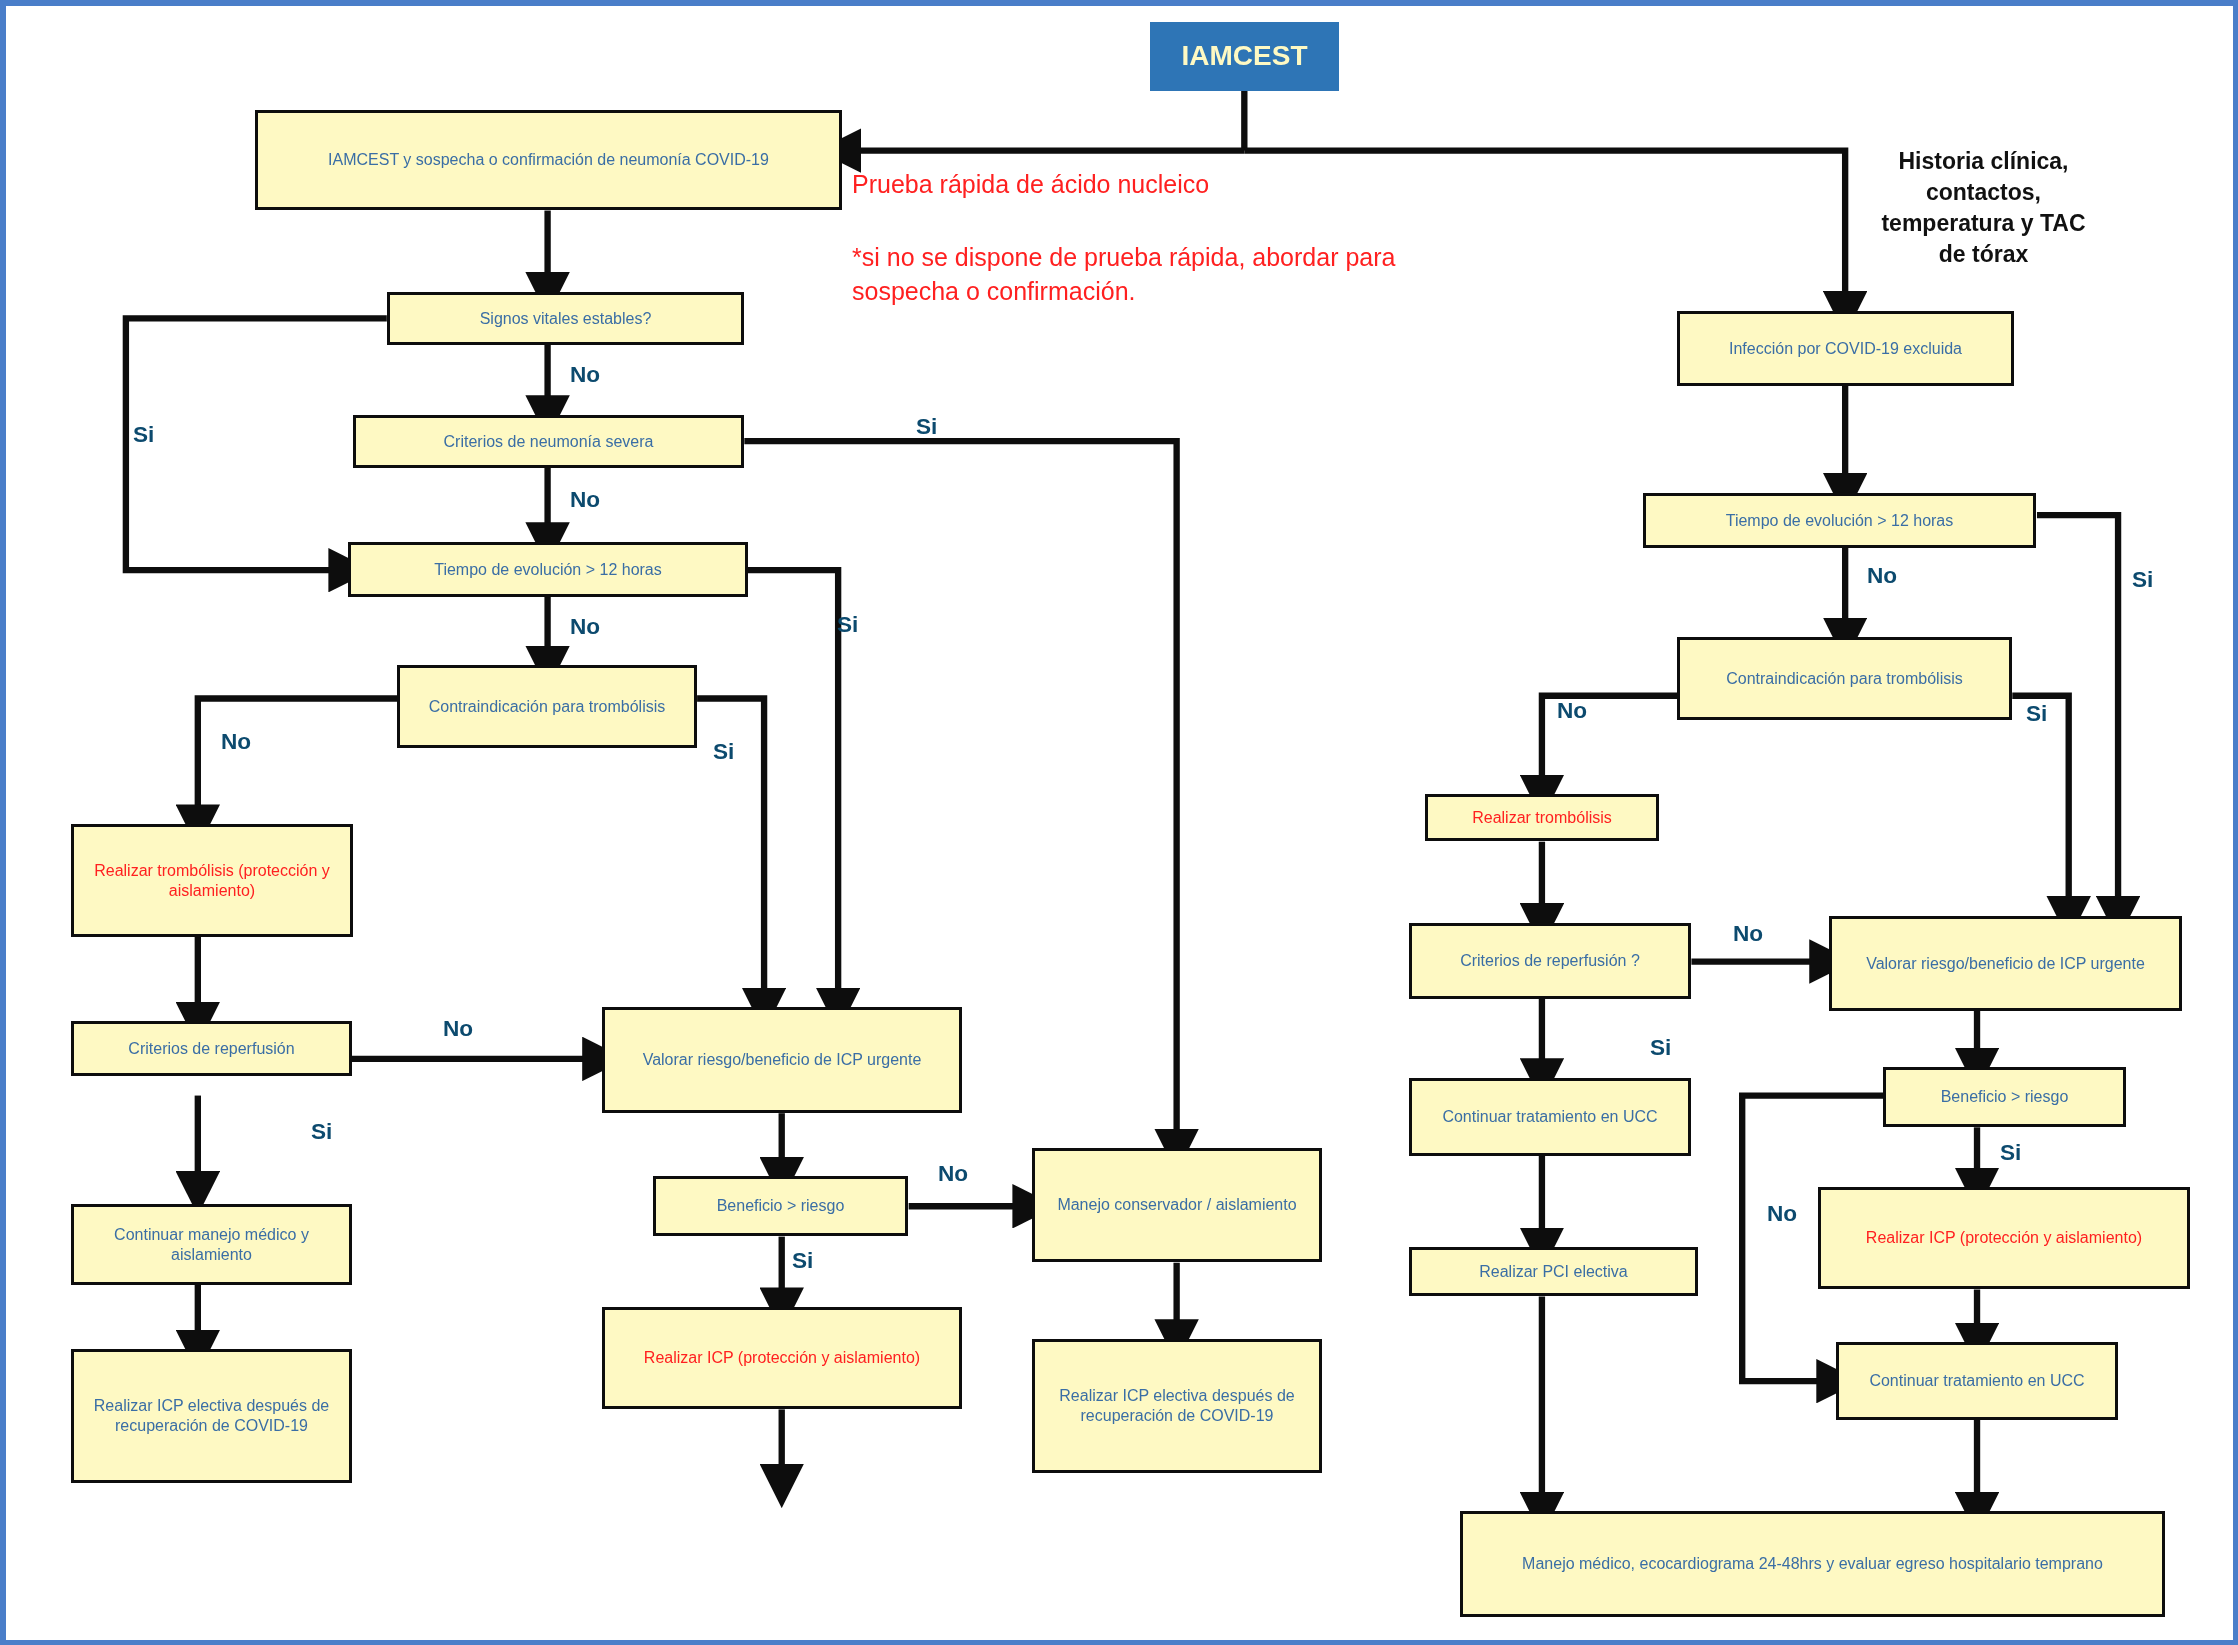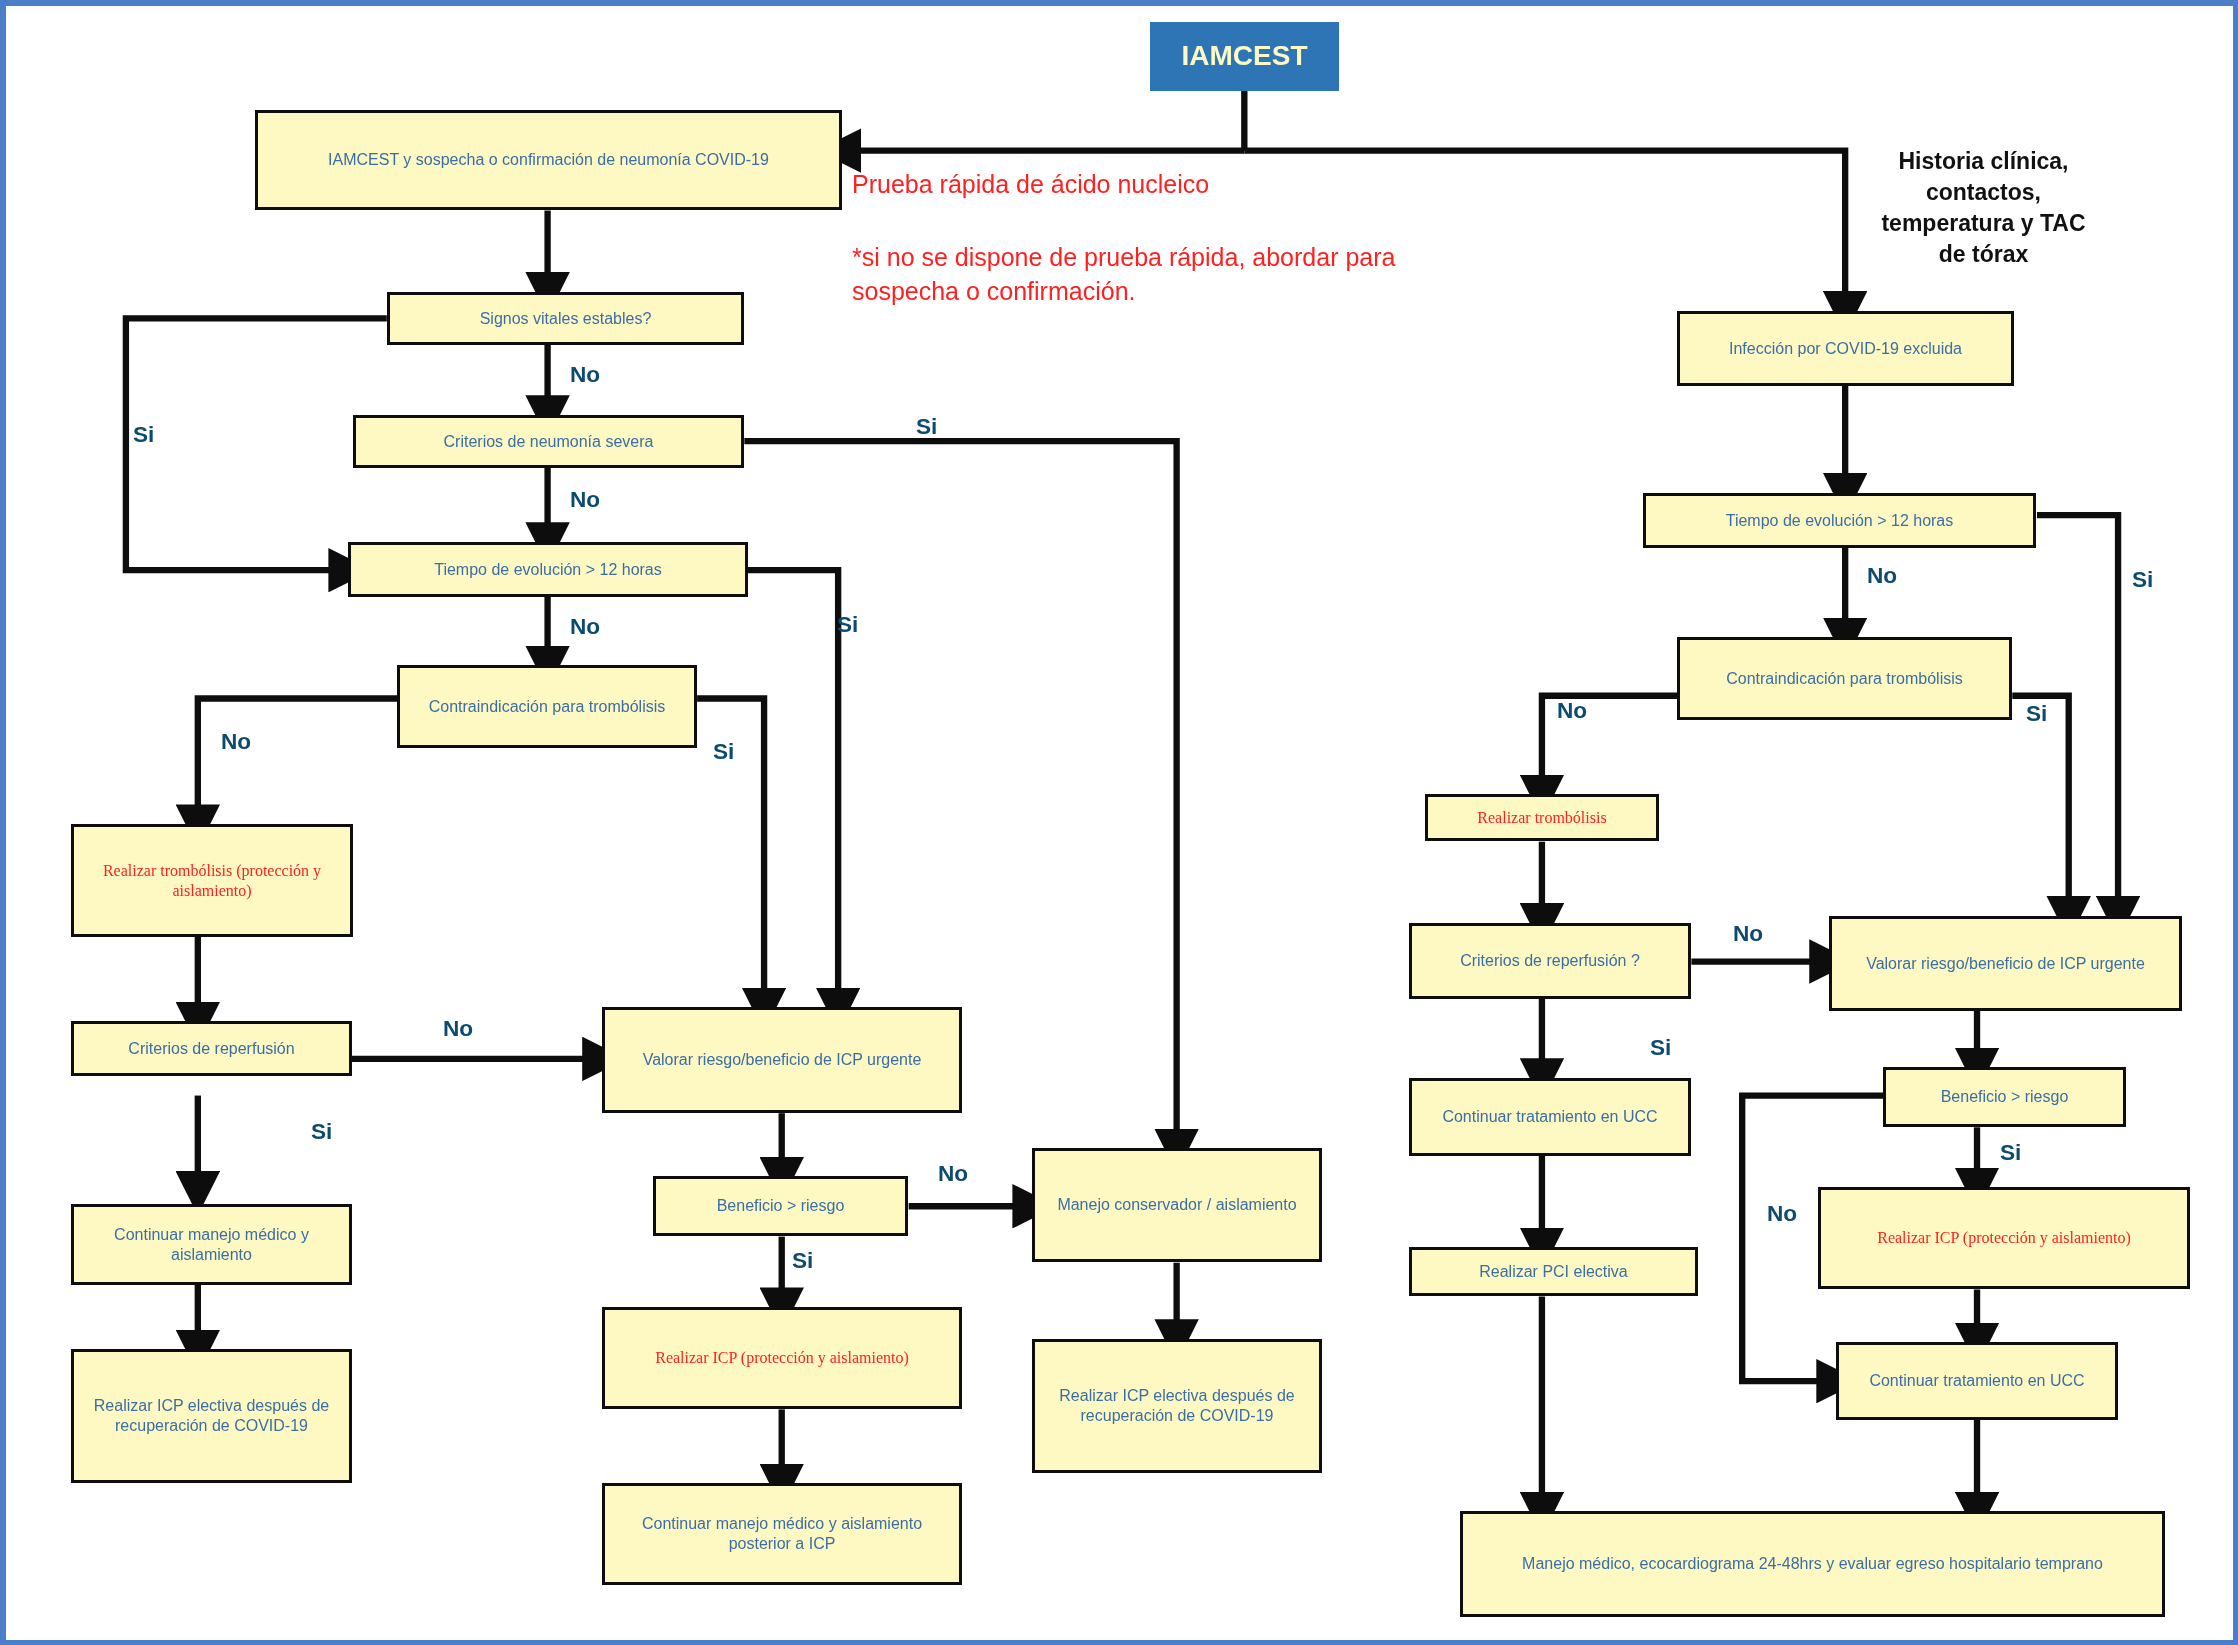--- a/index.html
+++ b/index.html
@@ -20,21 +20,21 @@
     border:3.5px solid #0d0d0d;
     background:#fef9c3;
     display:flex;align-items:center;justify-content:center;
     text-align:center;
     color:#3a6ea5;
     font-size:16px;
     line-height:1.22;
     padding:2.8px 7px;
     font-family:"Liberation Sans",sans-serif;
   }
-  .node.red{color:#ff2020;font-family:Liberation Serif, serif;}
+  .node.red{color:#ff2020;}
   .node.title{
     background:#2e75b6;border:none;color:#fef9c3;
     font-size:28px;font-weight:bold;
   }
   .elabel{
     position:absolute;
     color:#0c4a6e;
     font-size:22.6px;
     font-weight:bold;
     font-family:"Liberation Sans",sans-serif;
@@ -166,21 +166,20 @@
   <div class="node" style="left:65px;top:1185px;width:281px;height:81px;margin-top:13px;">Continuar manejo médico y aislamiento</div>
 
   <div class="node" style="left:65px;top:1343px;width:281px;height:134px;">Realizar ICP electiva después de recuperación de COVID-19</div>
 
   <div class="node" style="left:596px;top:1001px;width:360px;height:106px;">Valorar riesgo/beneficio de ICP urgente</div>
 
   <div class="node" style="left:647px;top:1170px;width:255px;height:60px;">Beneficio &gt; riesgo</div>
 
   <div class="node red" style="left:596px;top:1301px;width:360px;height:102px;">Realizar ICP (protección y aislamiento)</div>
 
-  <div class="node" style="left:596px;top:1477px;width:360px;height:102px;">Continuar manejo médico y aislamiento posterior a ICP</div>
 
   <div class="node" style="left:1026px;top:1142px;width:290px;height:114px;">Manejo conservador / aislamiento</div>
 
   <div class="node" style="left:1026px;top:1333px;width:290px;height:134px;">Realizar ICP electiva después de recuperación de COVID-19</div>
 
   <div class="node" style="left:1671px;top:305px;width:337px;height:75px;">Infección por COVID-19 excluida</div>
 
   <div class="node" style="left:1637px;top:487px;width:393px;height:55px;">Tiempo de evolución &gt; 12 horas</div>
 
   <div class="node" style="left:1671px;top:631px;width:335px;height:83px;">Contraindicación para trombólisis</div>

